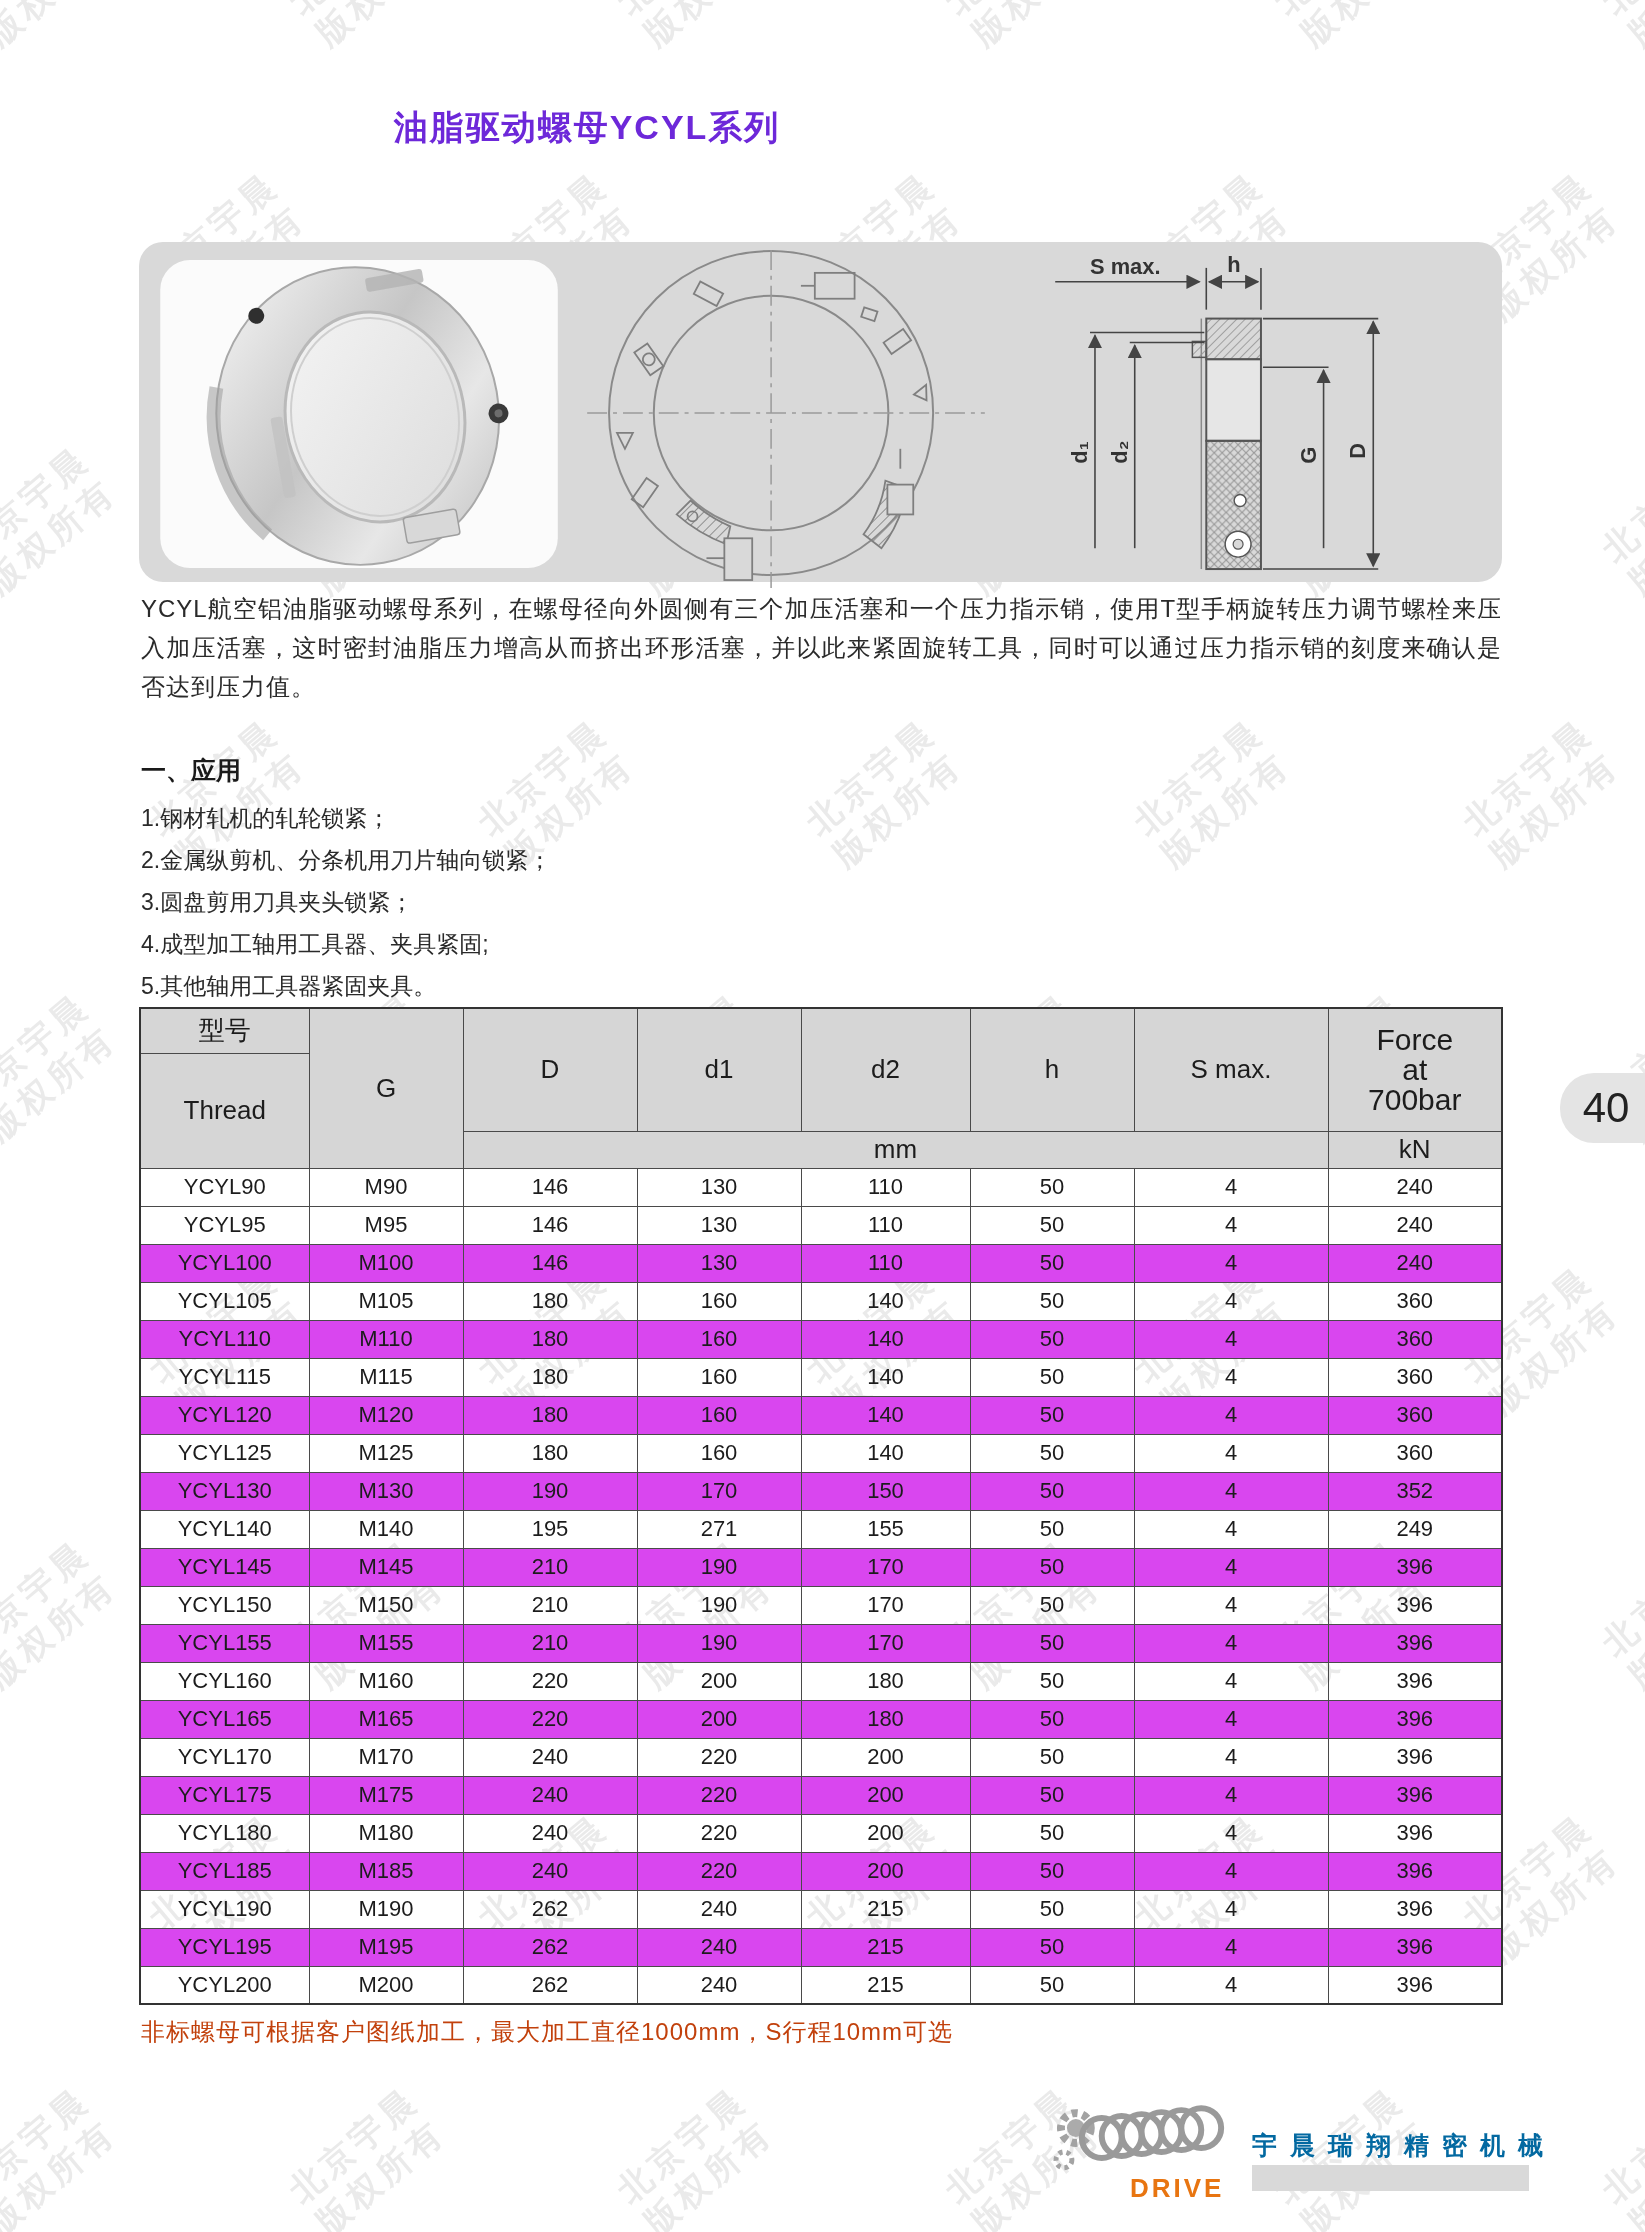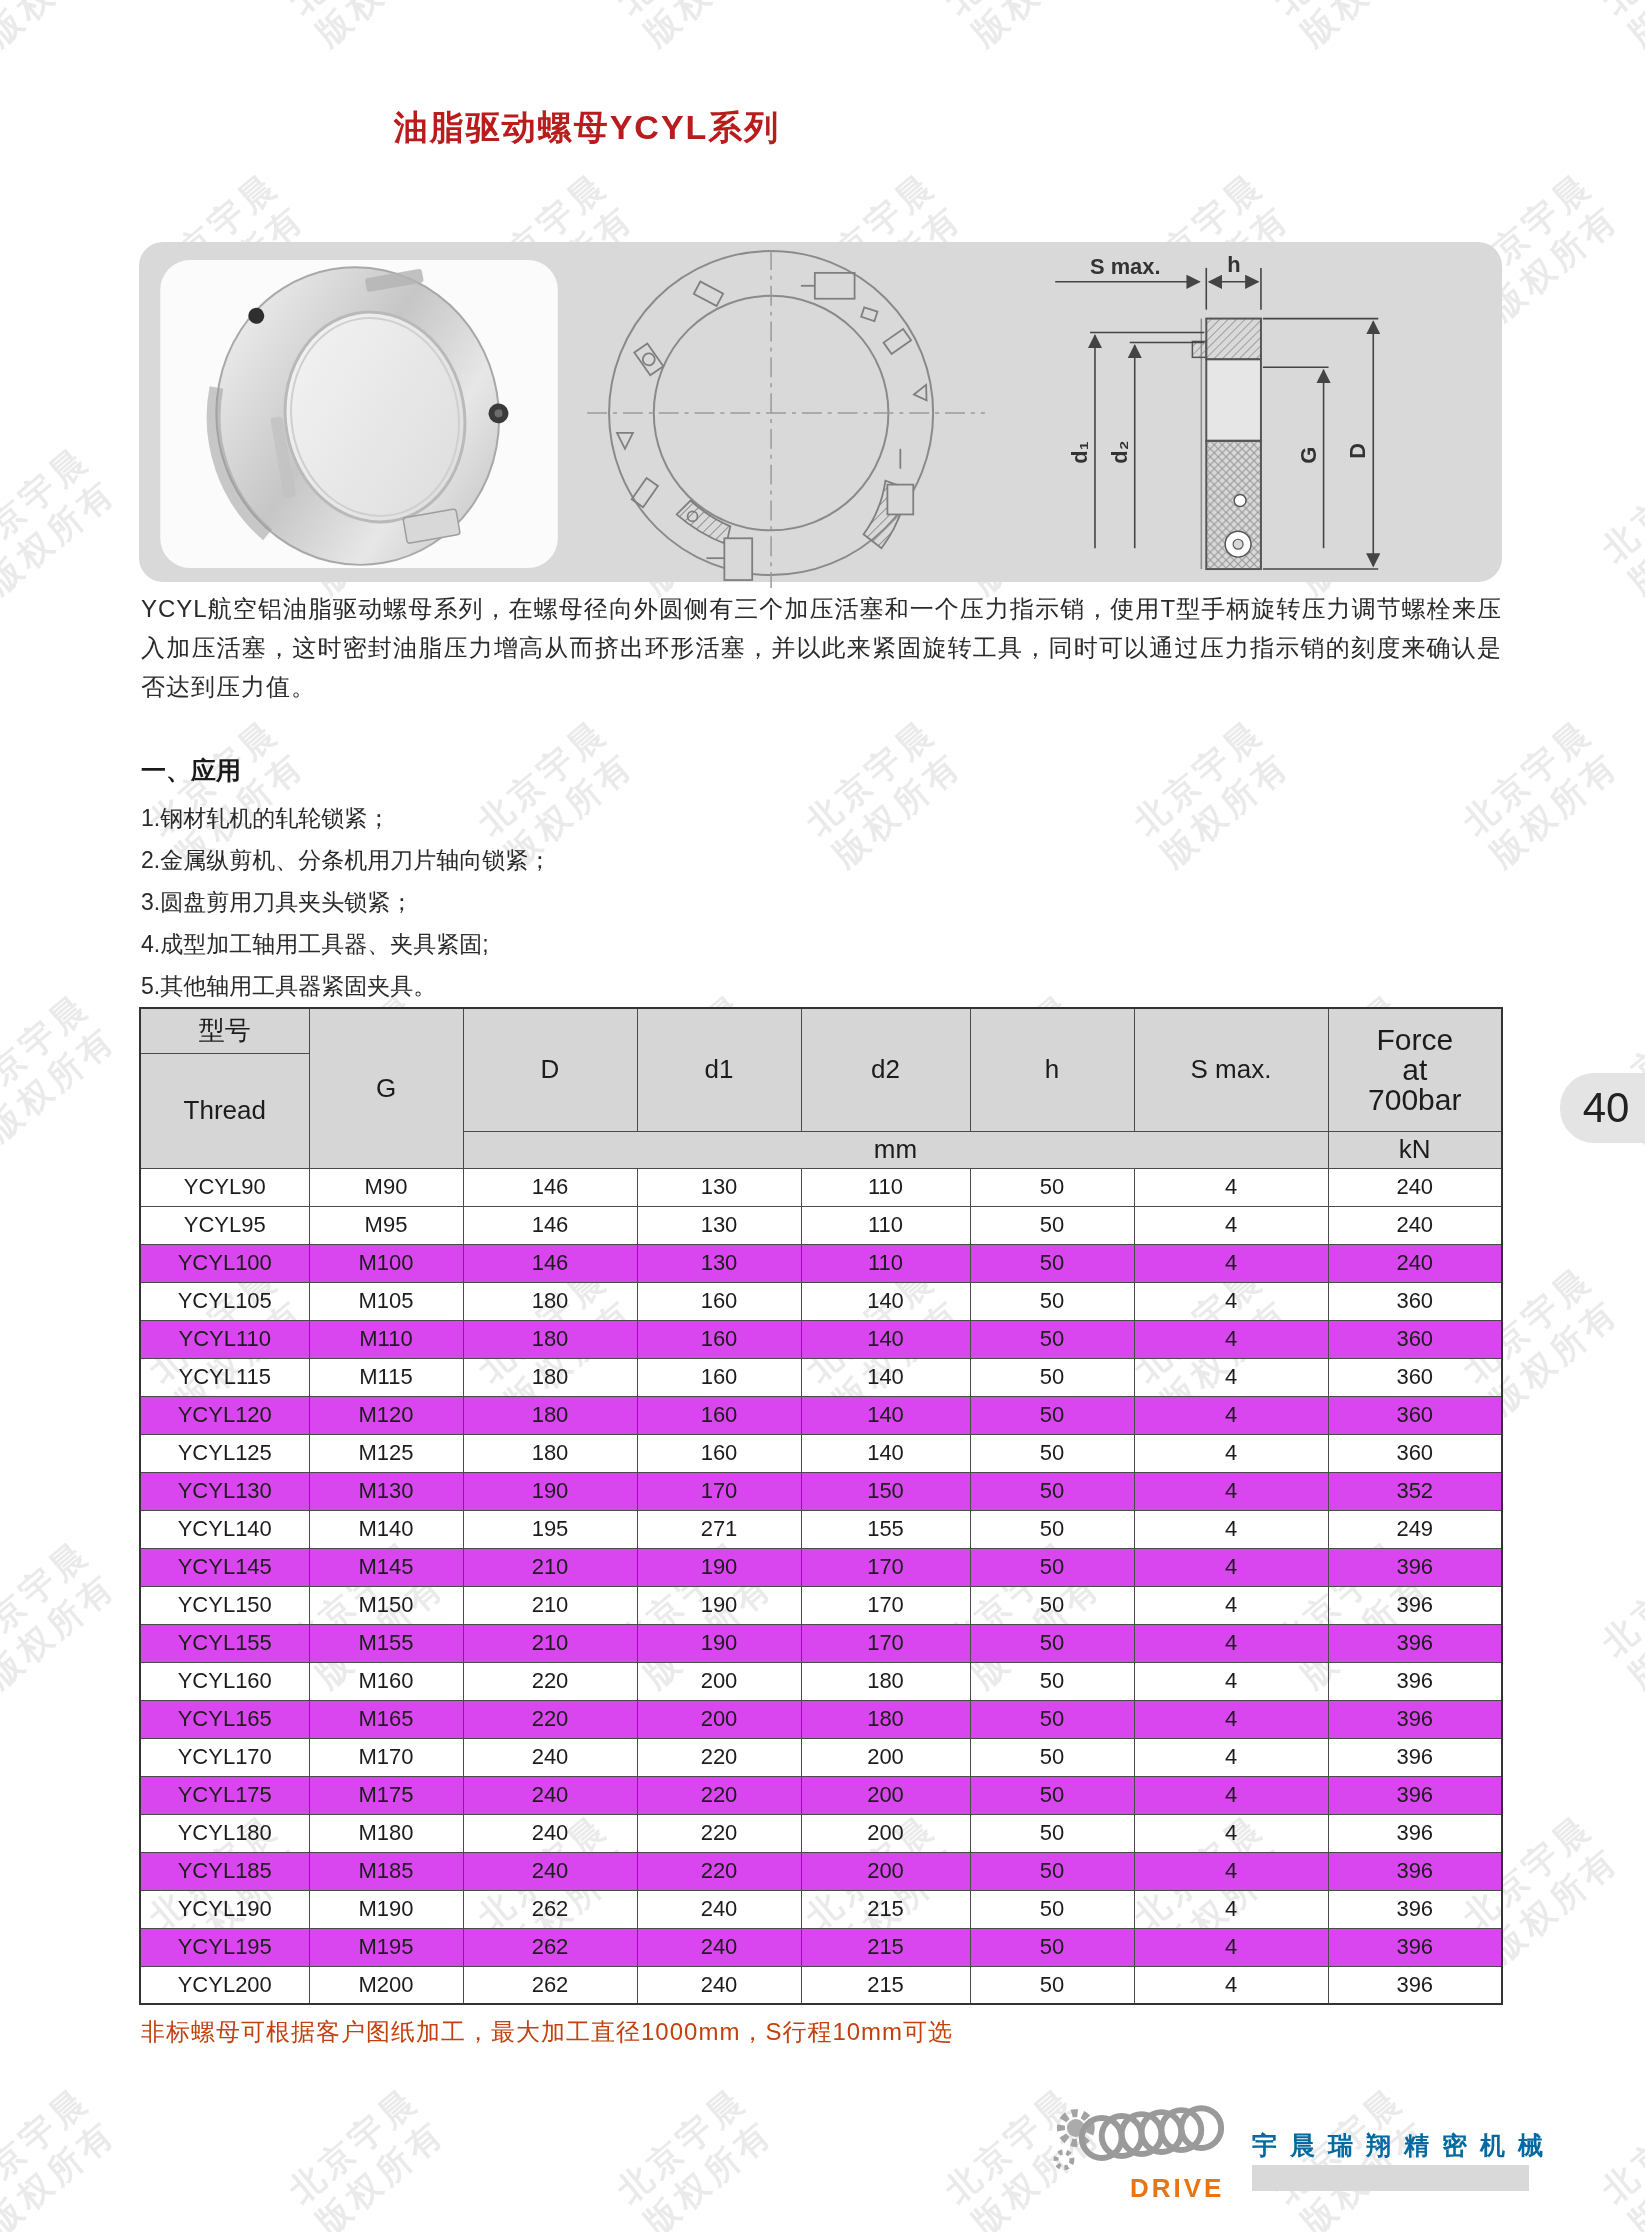--- a/index.html
+++ b/index.html
@@ -5,21 +5,21 @@
   html,body{margin:0;padding:0;background:#f0f0f0;}
   .page{position:relative;width:1646px;height:2233px;background:#ffffff;
         font-family:"Liberation Sans",sans-serif;color:#222;overflow:hidden;margin:0 auto;}
   
   .wm-layer{position:absolute;inset:0;pointer-events:none;z-index:1;}
   .wm{position:absolute;white-space:pre;transform:rotate(-40deg);font-size:34px;font-weight:bold;
       color:rgba(150,150,150,0.20);letter-spacing:5px;line-height:42px;text-align:center;}
   .content{position:absolute;inset:0;z-index:2;}
   
   .title{position:absolute;top:105px;left:139px;width:896px;text-align:center;
-         font-size:34px;font-weight:bold;letter-spacing:2px;color:#b91c1c;}
+         font-size:34px;font-weight:bold;letter-spacing:2px;color:#6d28d9;}
   
   .band{position:absolute;top:242px;left:139px;width:1363px;height:340px;
         background:#d9d9d9;border-radius:24px;}
   .band svg{position:absolute;}
   .svg-photo{left:15px;top:12px;}
   .svg-front{left:448px;top:8px;}
   .svg-section{left:896px;top:8px;}
   
   .desc{position:absolute;top:589px;left:141px;width:1361px;
         font-size:24px;line-height:39px;letter-spacing:1px;text-align:justify;color:#2a2a2a;}

